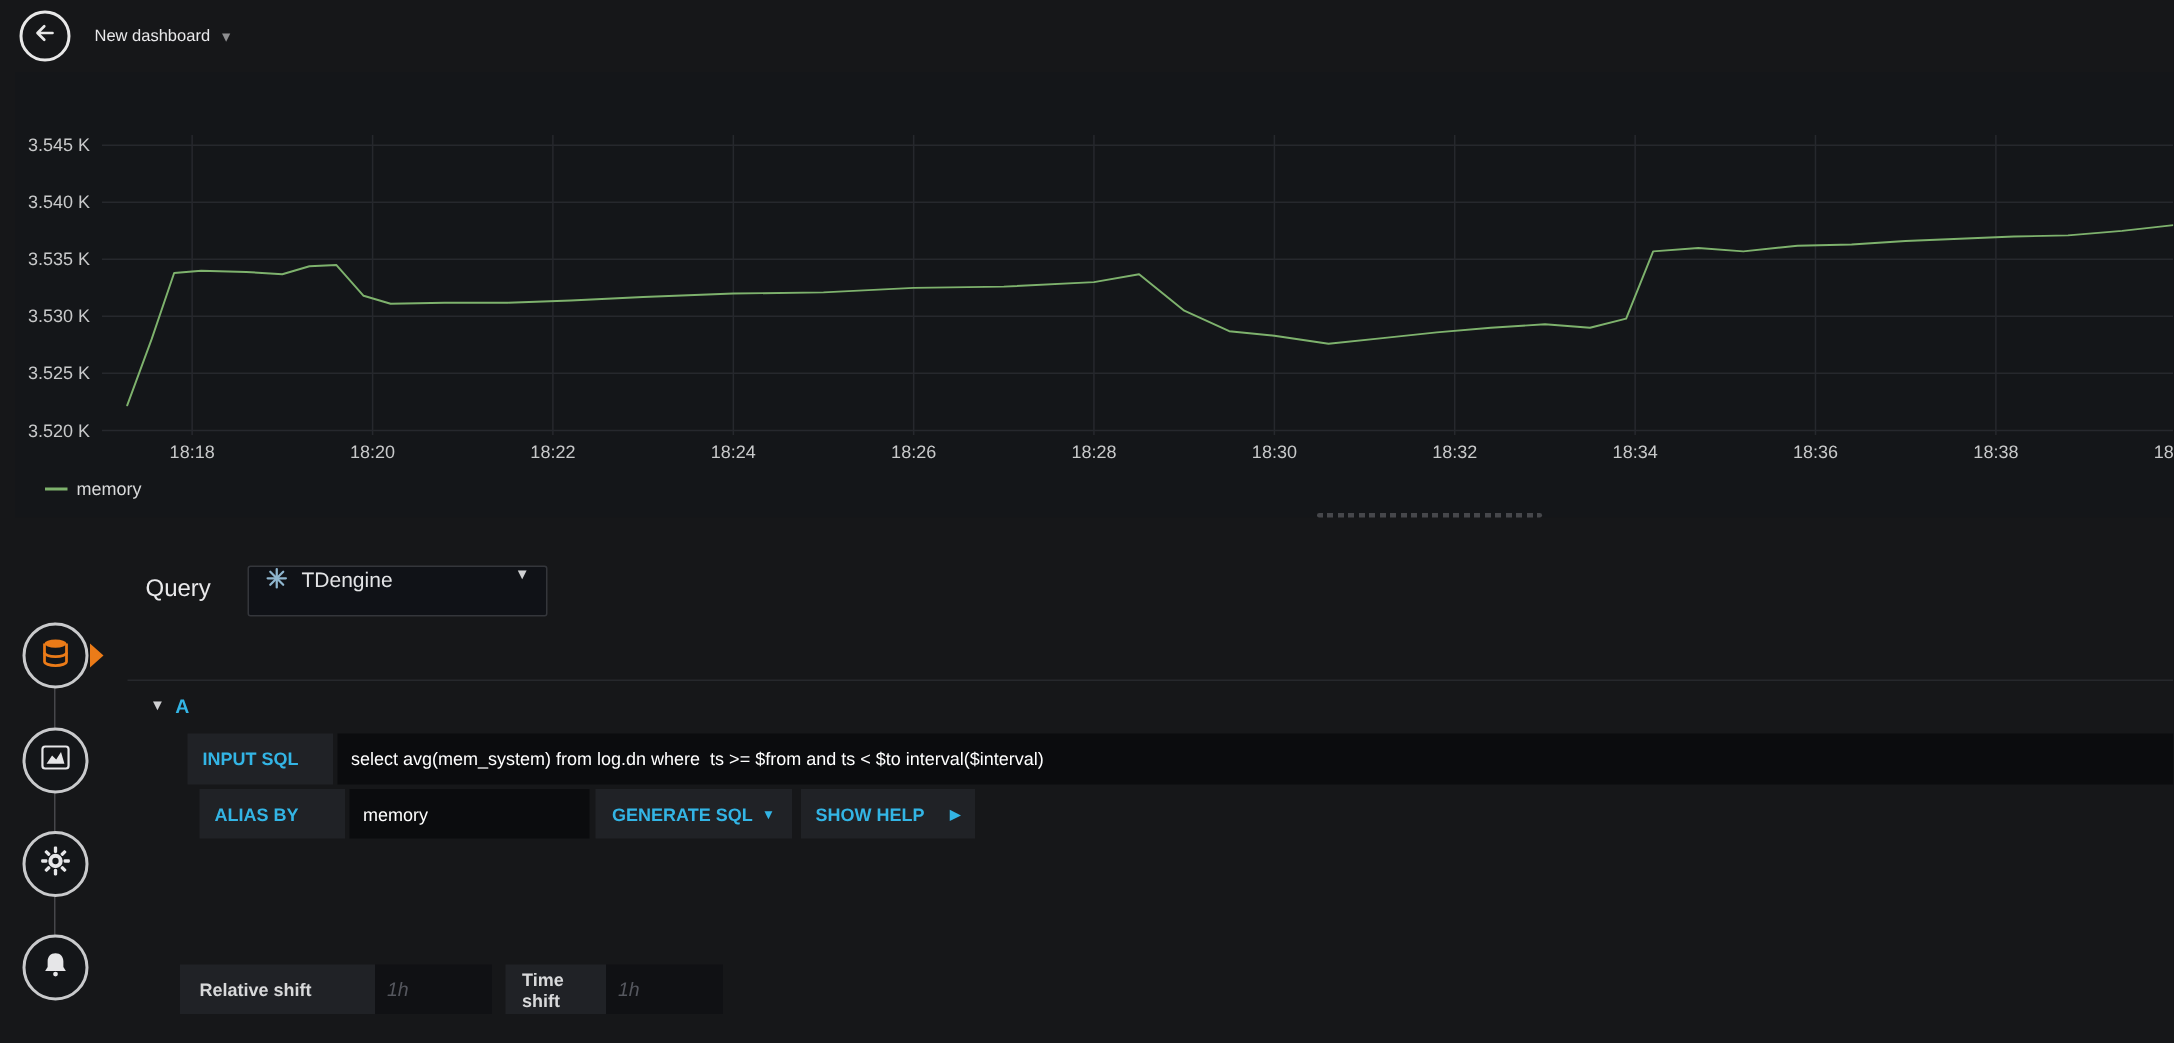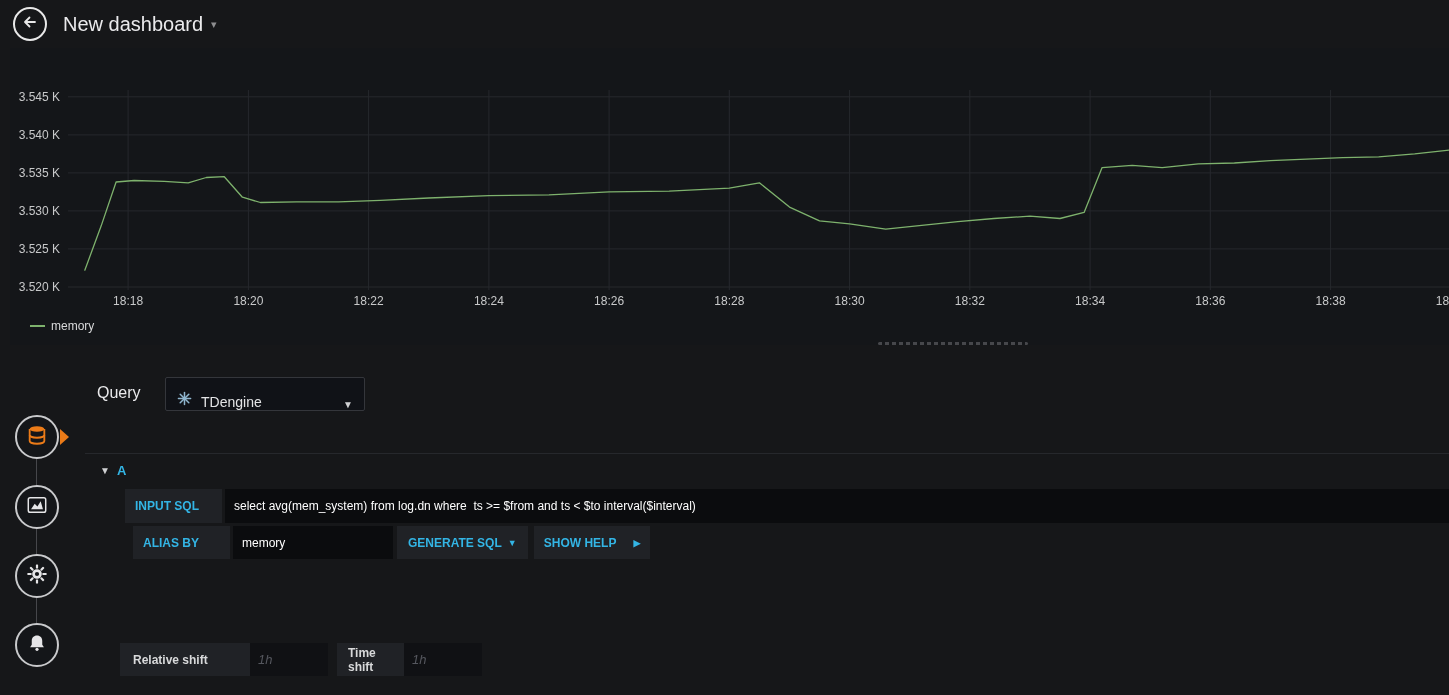--- a/index.html
+++ b/index.html
@@ -4,21 +4,21 @@
 <style>
   * { box-sizing: border-box; margin: 0; padding: 0; }
   html,body { background:#161719; }
   body { font-family:"Liberation Sans", sans-serif; color:#d8d9da; }
   .app { position:relative; width:1449px; height:695px; background:#161719; overflow:hidden; }
 
   
   .topbar { position:absolute; top:0; left:0; right:0; height:48px; display:flex; align-items:center; padding-left:13px; }
   .back-btn { width:34px; height:34px; border:2px solid #e8e8e8; border-radius:50%; background:transparent;
               display:flex; align-items:center; justify-content:center; cursor:pointer; }
-  .dash-title { margin-left:16px; font-size:20px; font-weight:500; color:#eaeaec; cursor:pointer; }
+  .dash-title { margin-left:16px; font-size:11px; font-weight:500; color:#eaeaec; cursor:pointer; }
   .dash-caret { margin-left:8px; font-size:11px; color:#8d8e90; cursor:pointer; }
 
   
   .chart-panel { position:absolute; left:10px; top:48px; width:1439px; height:297px; background:#141619; }
   .panel-title { position:absolute; top:12px; left:0; right:0; text-align:center; font-size:13px; font-weight:700; color:#d8d9da; }
   #chart-svg { position:absolute; left:0; top:0; width:1439px; height:297px; }
   #chart-svg text { font-family:"Liberation Sans", sans-serif; }
   .legend { position:absolute; left:20px; top:271px; display:flex; align-items:center; gap:6px; font-size:12px; color:#d8d9da; cursor:pointer; }
   .legend-line { width:15px; height:0; border-top:2px solid #7eb26d; }
   .scroll-thumb { position:absolute; left:868px; top:294px; width:150px; height:3px; border-radius:2px; cursor:pointer;
@@ -30,21 +30,21 @@
   .tab { position:absolute; left:15px; width:44px; height:44px; border-radius:50%; background:#141619;
          border:2px solid #c9cacc; display:flex; align-items:center; justify-content:center; cursor:pointer; }
   .tab-q { top:70px; } .tab-v { top:140px; } .tab-g { top:209px; } .tab-a { top:278px; }
   .tab-arrow { position:absolute; left:60px; top:84px; width:0; height:0;
                border-left:9px solid #eb7b18; border-top:8px solid transparent; border-bottom:8px solid transparent; }
 
   
   .editor { position:absolute; left:85px; top:360px; width:1364px; height:335px; }
   .q-label { position:absolute; left:12px; top:24px; font-size:16px; font-weight:500; color:#eaeaec;text-align:right; }
   .ds-picker { position:absolute; left:80px; top:17px; width:200px; height:34px; background:#101217;
-               border:1px solid #34363b; border-radius:2px; display:flex; align-items:flex-end; padding:0 11px; gap:9px; cursor:pointer; }
+               border:1px solid #34363b; border-radius:2px; display:flex; align-items:flex-start; padding:0 11px; gap:9px; cursor:pointer; }
   .ds-name { flex:1; font-size:14px; color:#e3e4e6; }
   .ds-caret { font-size:10px; color:#d0d1d3; }
 
   .ref-row { position:absolute; left:0; top:93px; width:1364px; height:34px; border-top:1px solid #26282c;
              display:flex; align-items:center; padding-left:15px; gap:7px; cursor:pointer; }
   .ref-caret { font-size:10px; color:#cfd0d2; }
   .ref-id { font-size:13px; font-weight:700; color:#33b5e5; }
 
   .chip { background:#202226; display:flex; align-items:center; font-size:12px; font-weight:700; color:#d8d9da; }
   .chip.blue { color:#33b5e5; }

